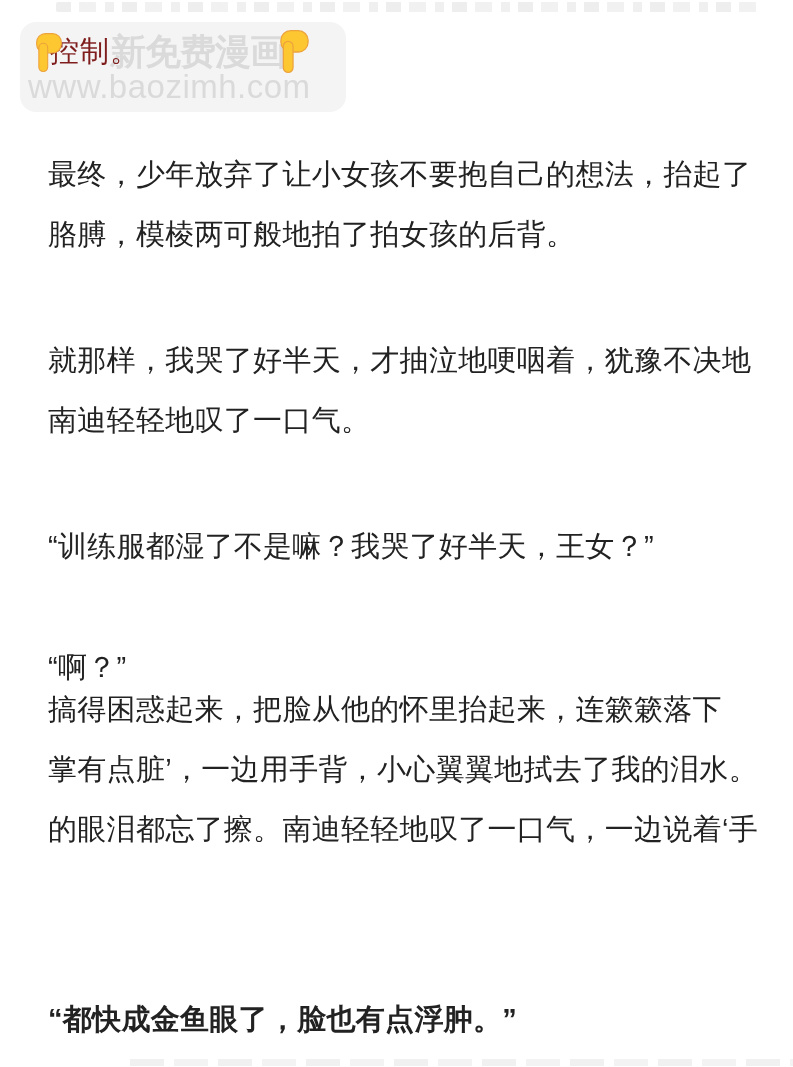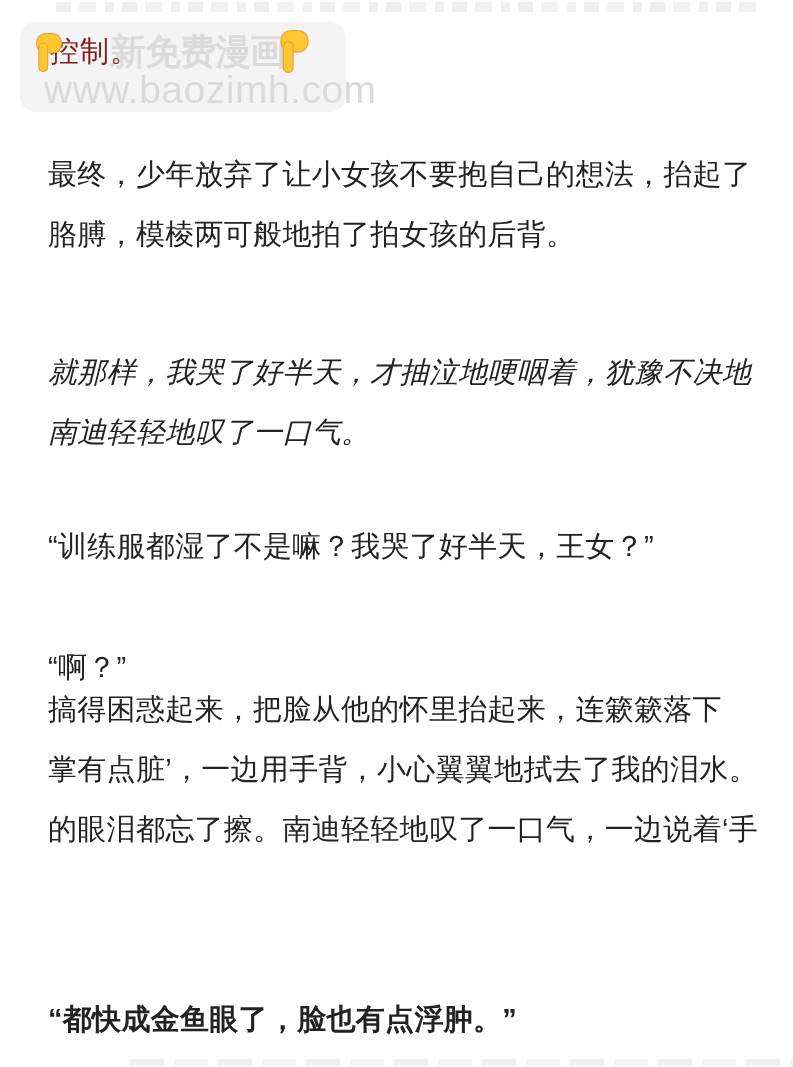--- a/index.html
+++ b/index.html
@@ -38,37 +38,36 @@
     font-size:29px; color:#7f1d1d; letter-spacing:1px; z-index:2;
     white-space:nowrap;
   }
   .wm-title {
     position:absolute; left:90px; top:6px;
     font-size:36px; color:#dadada; letter-spacing:-1px; z-index:1;
     white-space:nowrap; font-weight:bold;
   }
   .wm-url {
     position:absolute; left:8px; top:46px;
-    font-size:39px; color:#dadada; letter-spacing:.5px; z-index:1;
+    font-size:33px; color:#dadada; letter-spacing:.5px; z-index:1;
     white-space:nowrap;
-    margin-left:16px;
   }
   .finger { position:absolute; z-index:3; }
   .finger svg { width:100%; height:100%; display:block; }
   .finger-left  { left:14px; top:8px;  width:30px; height:46px; }
   .finger-right { left:258px; top:5px; width:33px; height:50px; }
 
   
   .para {
     position:absolute; left:48px;
     color:#222222; font-size:29px; line-height:60px; letter-spacing:.3px;
   }
   .para .line { white-space:nowrap; height:60px; }
   .p1 { top:144px; }
-  .p2 { top:342px;font-style:italic; }
+  .p2 { top:330px; }
   .p3 { top:516px; }
   .p4 { top:637px; }
   .p5 { top:679px; }
   .p6 { top:989px;font-weight:bold; }
 </style>
 </head>
 <body>
 
 <div class="page">
 

